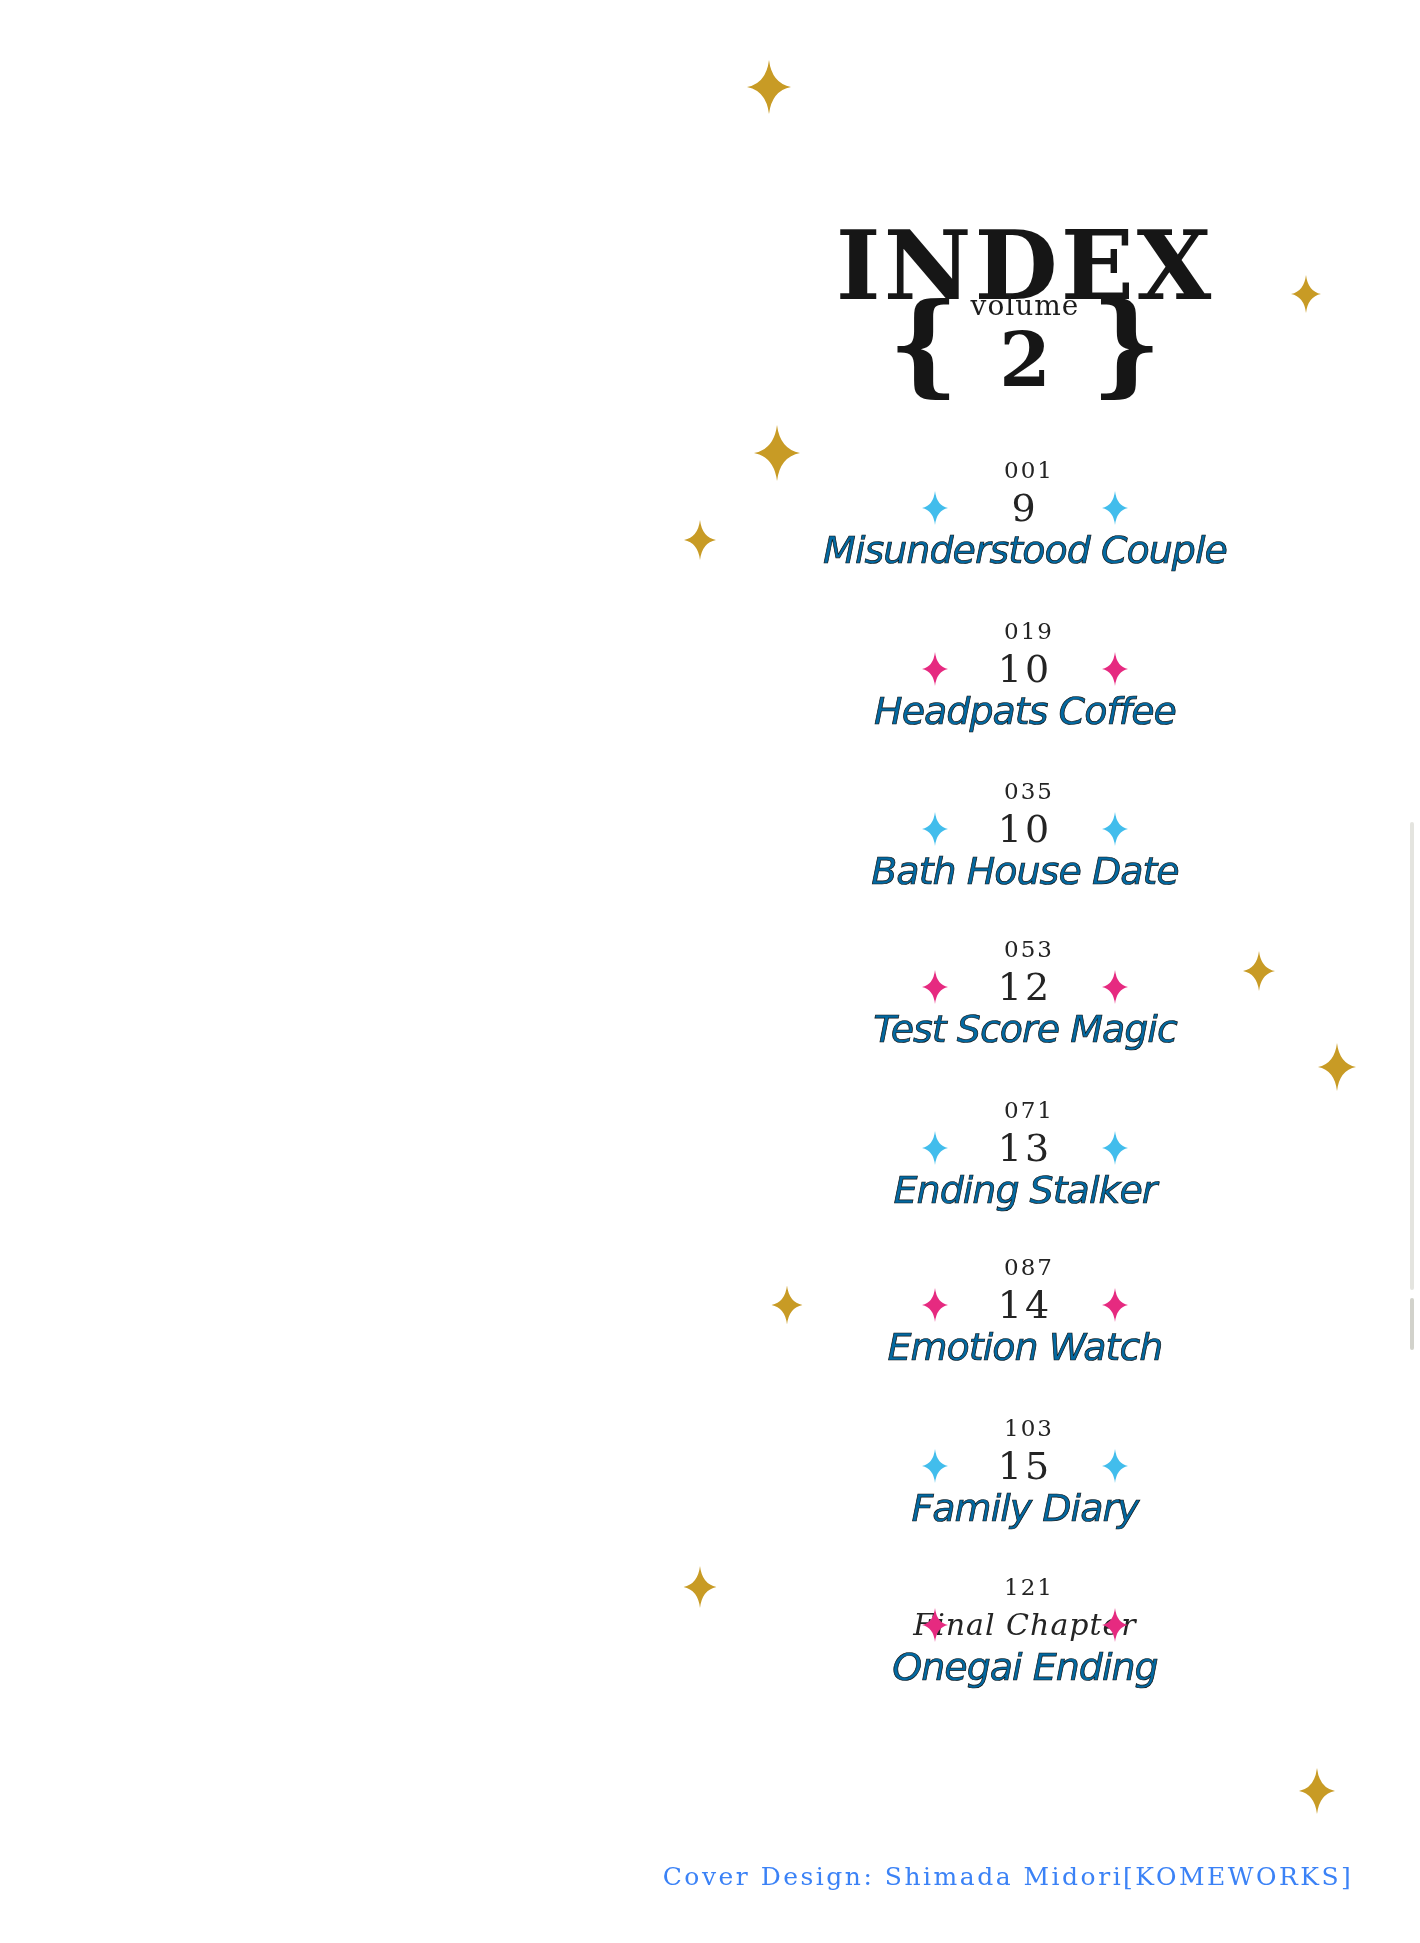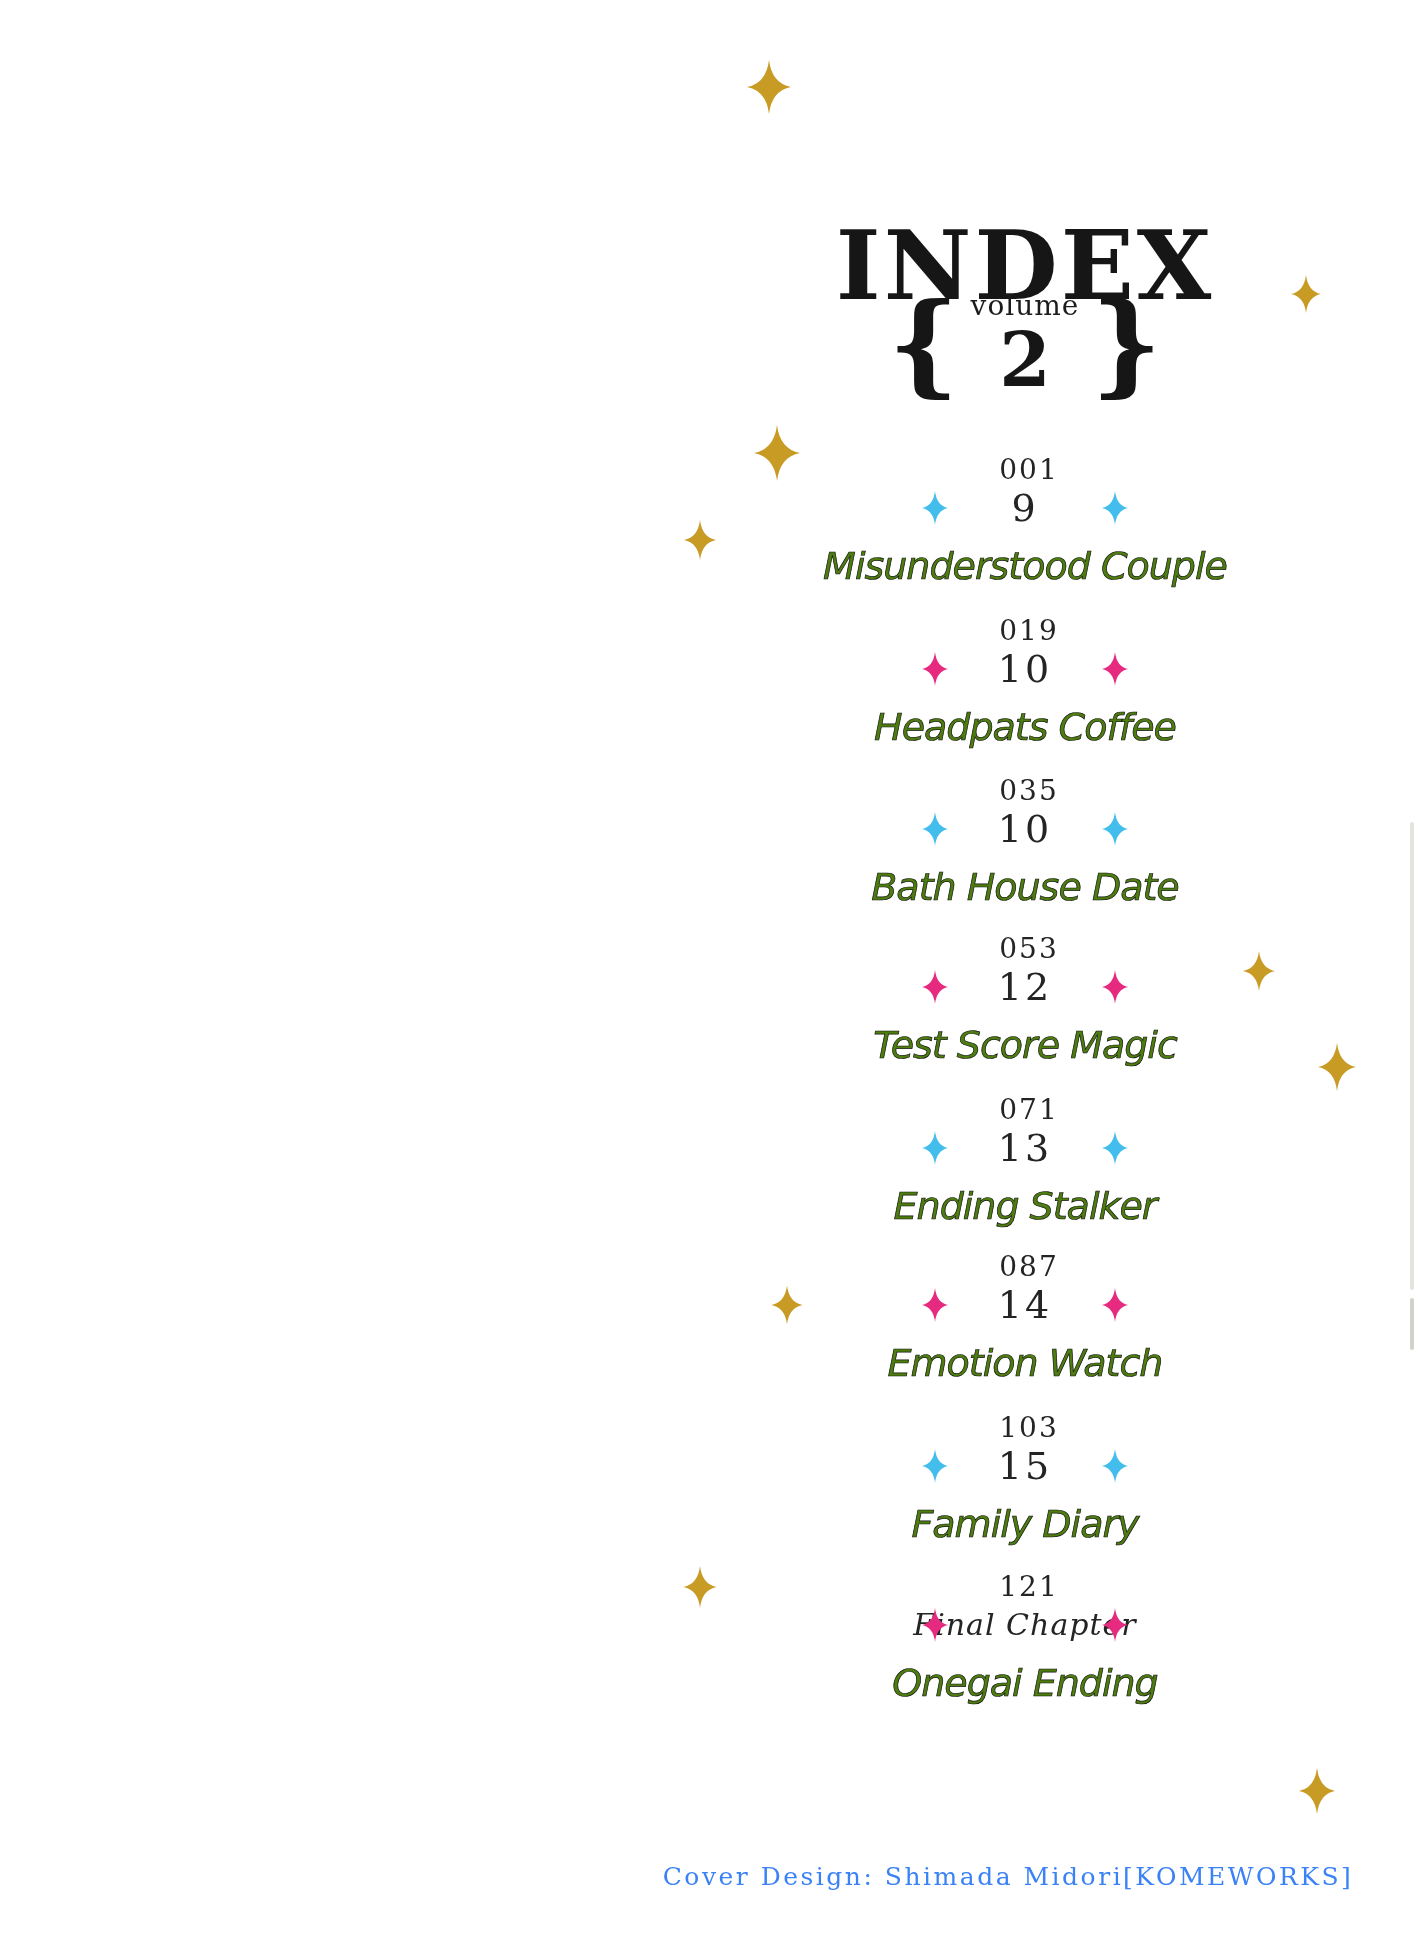--- a/index.html
+++ b/index.html
@@ -32,38 +32,38 @@
   .entry:nth-child(2){ top:616px; }
   .entry:nth-child(3){ top:776px; }
   .entry:nth-child(4){ top:934px; }
   .entry:nth-child(5){ top:1095px; }
   .entry:nth-child(6){ top:1252px; }
   .entry:nth-child(7){ top:1413px; }
   .entry:nth-child(8){ top:1572px; }
 
   .pagenum {
     position:absolute; top:0; left:8px; right:0;
-    font-size:28px; letter-spacing:2px; line-height:30px; color:#242424;
+    font-size:23px; letter-spacing:2px; line-height:30px; color:#242424;
   }
   .chrow { position:absolute; top:30px; left:0; right:0; height:46px; line-height:46px; }
   .chnum { font-size:38px; letter-spacing:3px; color:#242424; }
   .chlabel { font-size:30px; font-style:italic; letter-spacing:1px; color:#242424; }
   .sparkle {
     position:absolute; top:50%; width:26px; height:34px;
     transform:translate(-50%,-50%);
   }
   .sparkle.left  { left:calc(50% - 90px); }
   .sparkle.right { left:calc(50% + 90px); }
   .accent-blue .sparkle { color:var(--blue,#42bdec); }
   .accent-pink .sparkle { color:var(--pink,#e62a80); }
 
   .title {
-    position:absolute; top:84px; left:-80px; right:-80px;
+    position:absolute; top:68px; left:-80px; right:-80px;
     font-family:"DejaVu Sans", sans-serif; font-style:italic;
-    font-size:38px; letter-spacing:-1px; line-height:54px; color:#4d7c0f;
+    font-size:38px; letter-spacing:-1px; line-height:54px; color:#0369a1;
     -webkit-text-stroke:0.7px #101010;
   }
 
   
   .gold-star {
     position:absolute; transform:translate(-50%,-50%);
     color:var(--gold,#c89b25); pointer-events:none;
   }
   .edge-mark { position:absolute; left:1410px; width:4px; border-radius:2px; }
   .edge-mark.light  { background:#e4e4df; }

